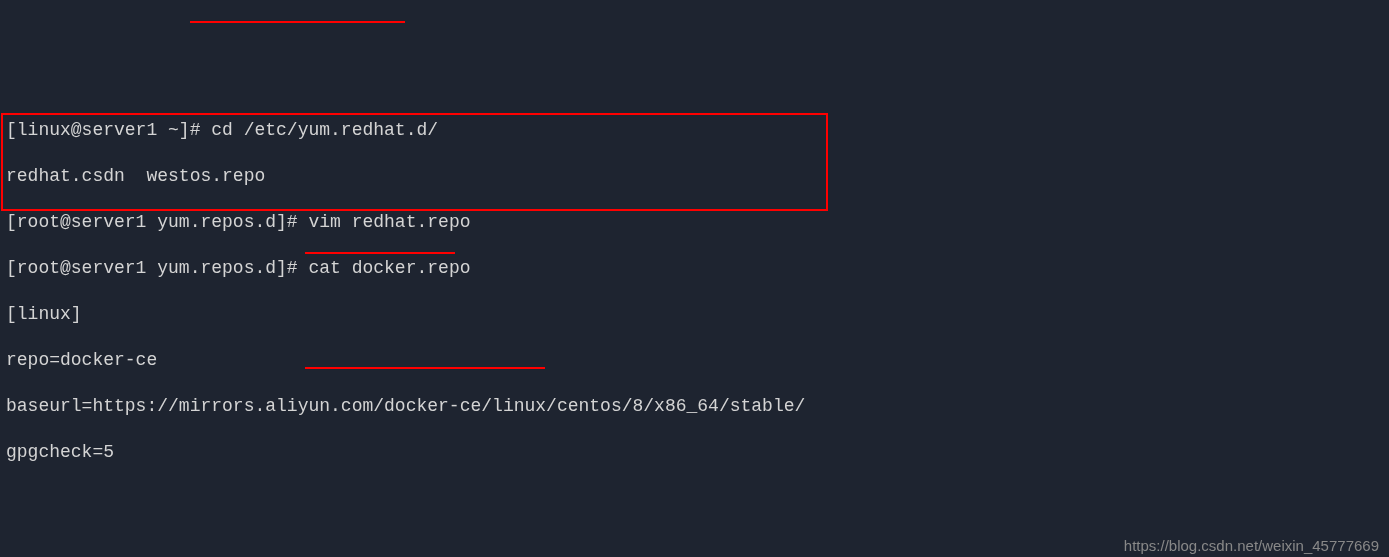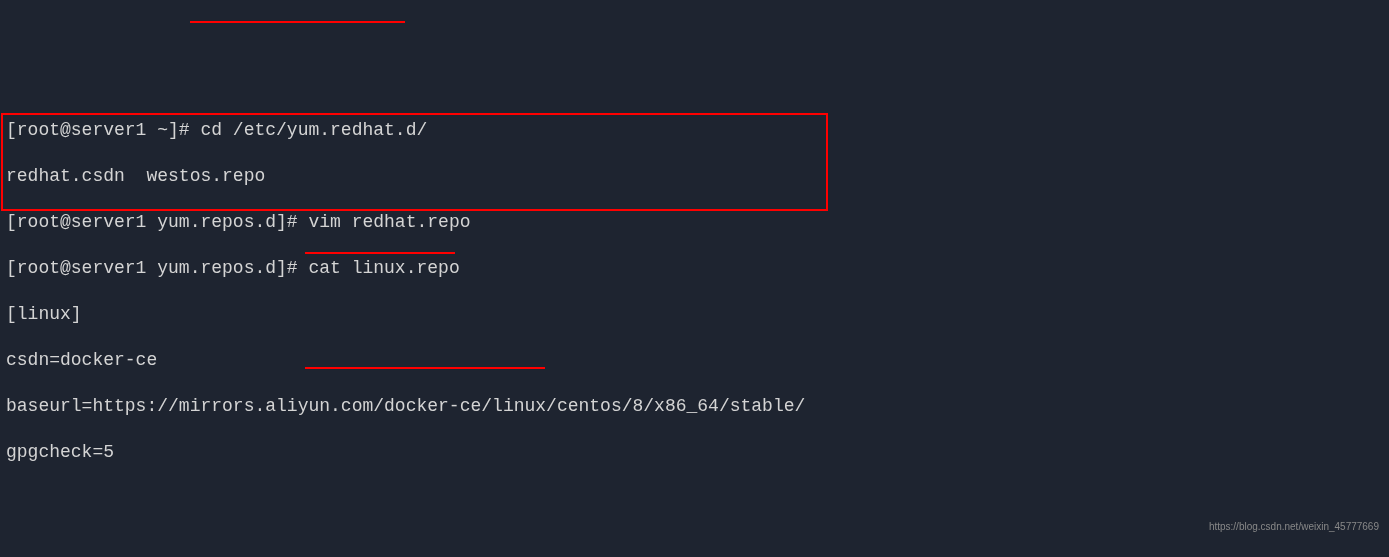--- a/index.html
+++ b/index.html
@@ -31,39 +31,39 @@
       height: 2px;
       background-color: #ff0000;
     }
     .box-red {
       position: absolute;
       border: 2px solid #ff0000;
       pointer-events: none;
     }
     .watermark {
       position: absolute;
-      bottom: 19px;
+      bottom: 0;
       right: 10px;
       color: #888;
-      font-size: 10px;
+      font-size: 15px;
       font-family: Arial, sans-serif;
     }
   </style>
 </head>
 <body>
 
 
 
 <div class="terminal">
-<span class="line"><span>[root@server1 ~]# </span><span>cd /etc/yum.redhat.d/</span></span>
+<span class="line"><span>[linux@server1 ~]# </span><span>cd /etc/yum.redhat.d/</span></span>
 <span class="line">redhat.csdn  westos.repo</span>
 <span class="line"><span>[root@server1 yum.repos.d]# </span><span>vim redhat.repo</span></span>
-<span class="line"><span>[root@server1 yum.repos.d]# </span><span>cat linux.repo</span></span>
+<span class="line"><span>[root@server1 yum.repos.d]# </span><span>cat docker.repo</span></span>
 <span class="line">[linux]</span>
-<span class="line">csdn=docker-ce</span>
+<span class="line">repo=docker-ce</span>
 <span class="line">baseurl=https://mirrors.aliyun.com/docker-ce/linux/centos/8/x86_64/stable/</span>
 <span class="line">gpgcheck=5</span>
 <span class="line"></span>
 <span class="line"></span>
 
 
 
 
 
 

